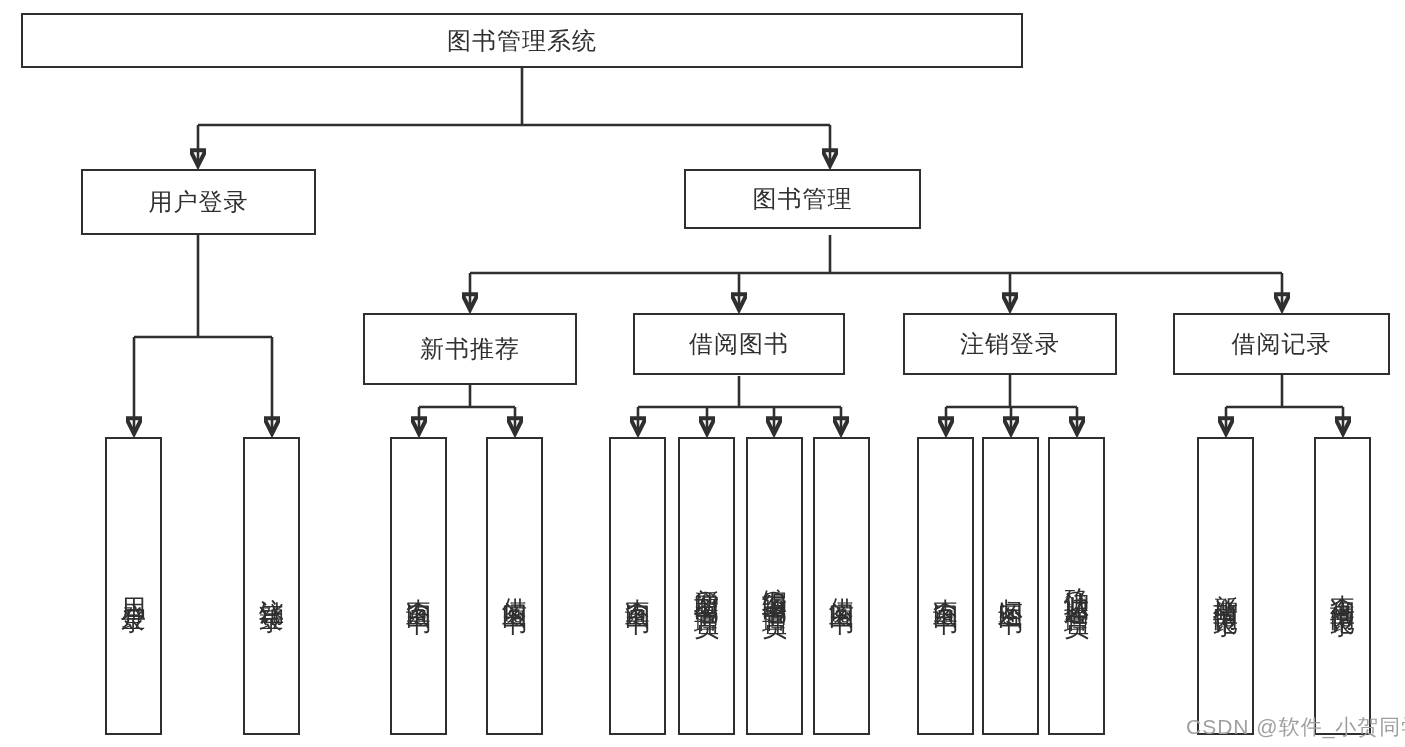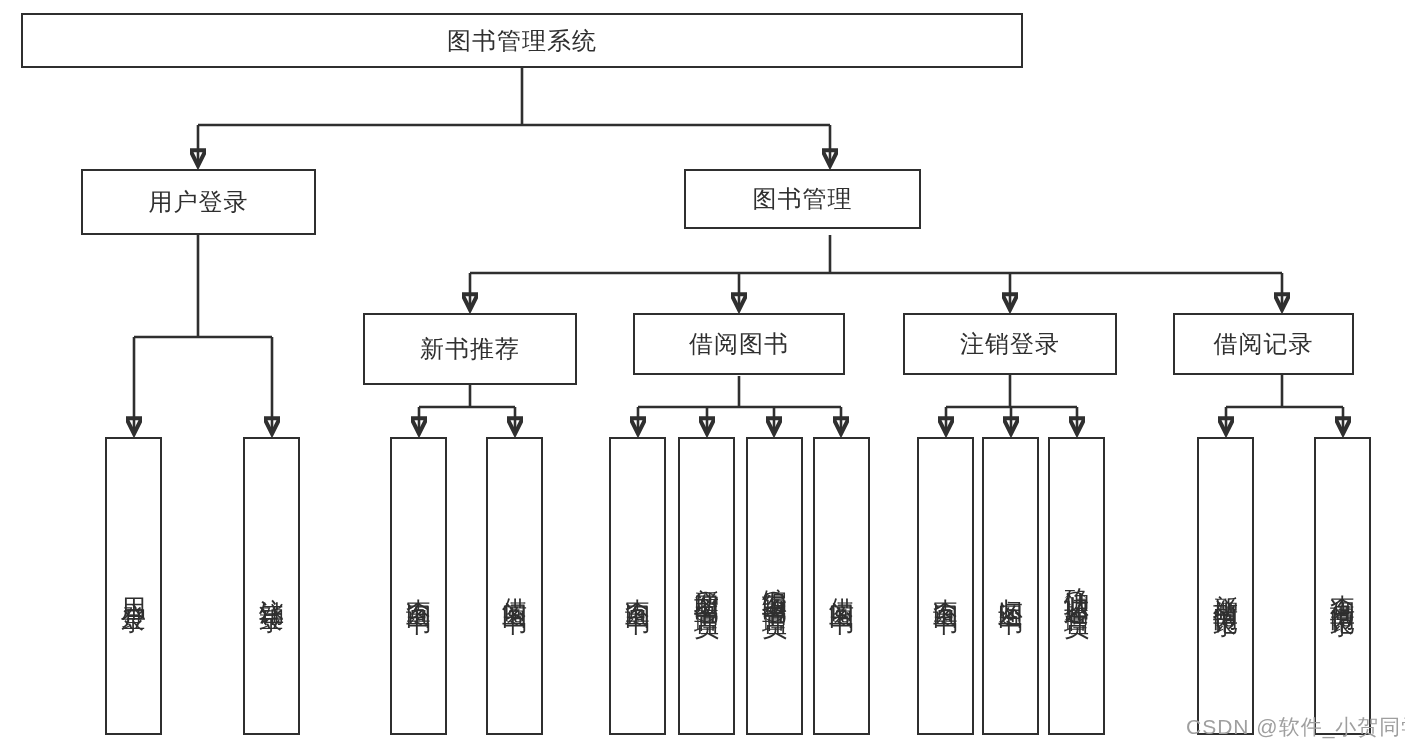--- a/index.html
+++ b/index.html
@@ -95,21 +95,21 @@
   </svg>
 
   <div class="hbox" style="left:21px;top:13px;width:1002px;height:55px;">图书管理系统</div>
 
   <div class="hbox" style="left:81px;top:169px;width:235px;height:66px;">用户登录</div>
   <div class="hbox" style="left:684px;top:169px;width:237px;height:60px;">图书管理</div>
 
   <div class="hbox" style="left:363px;top:313px;width:214px;height:72px;">新书推荐</div>
   <div class="hbox" style="left:633px;top:313px;width:212px;height:62px;">借阅图书</div>
   <div class="hbox" style="left:903px;top:313px;width:214px;height:62px;">注销登录</div>
-  <div class="hbox" style="left:1173px;top:313px;width:181px;height:62px;">借阅记录</div>
+  <div class="hbox" style="left:1173px;top:313px;width:217px;height:62px;">借阅记录</div>
 
   <div class="vbox" style="left:105px;">
     <span class="vtext">用户登录</span>
   </div>
   <div class="vbox" style="left:243px;">
     <span class="vtext">注销登录</span>
   </div>
 
   <div class="vbox" style="left:390px;">
     <span class="vtext">查询图书</span>

